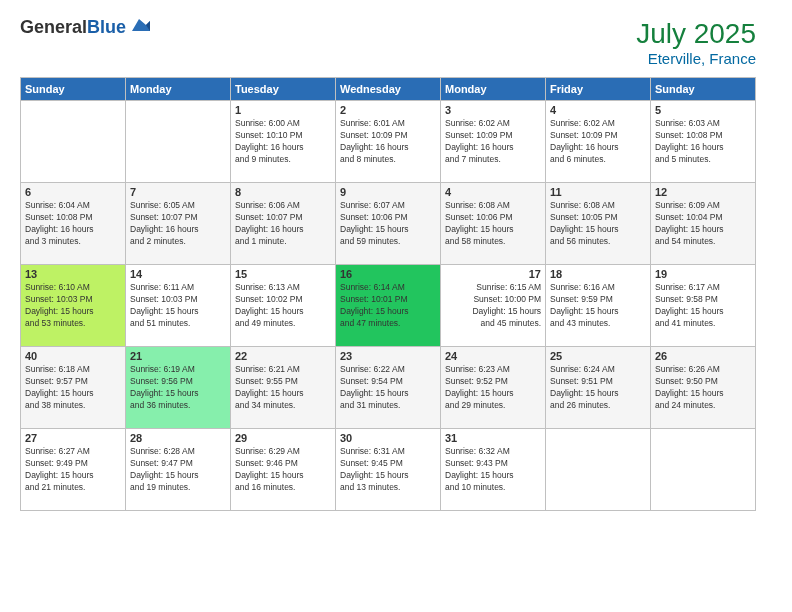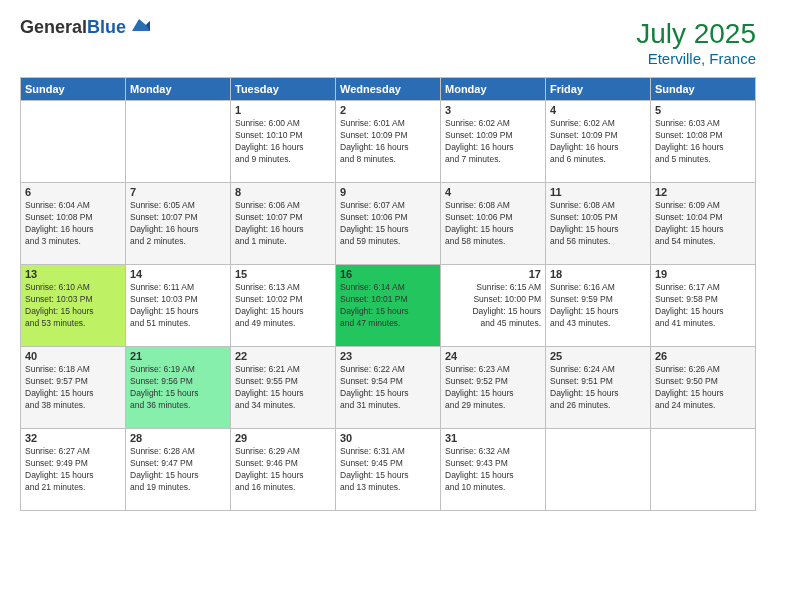--- a/index.html
+++ b/index.html
@@ -232,21 +232,21 @@
             <span class="day-number">25</span>
             <div class="day-info">Sunrise: 6:24 AM<br>Sunset: 9:51 PM<br>Daylight: 15 hours<br>and 26 minutes.</div>
           </td>
           <td style="background: rgb(245, 245, 245);">
             <span class="day-number">26</span>
             <div class="day-info">Sunrise: 6:26 AM<br>Sunset: 9:50 PM<br>Daylight: 15 hours<br>and 24 minutes.</div>
           </td>
         </tr>
         <tr>
           <td style="background: rgb(255, 255, 255);">
-            <span class="day-number">32</span>
+            <span class="day-number">27</span>
             <div class="day-info">Sunrise: 6:27 AM<br>Sunset: 9:49 PM<br>Daylight: 15 hours<br>and 21 minutes.</div>
           </td>
           <td style="background: rgb(255, 255, 255);">
             <span class="day-number">28</span>
             <div class="day-info">Sunrise: 6:28 AM<br>Sunset: 9:47 PM<br>Daylight: 15 hours<br>and 19 minutes.</div>
           </td>
           <td style="background: rgb(255, 255, 255);">
             <span class="day-number">29</span>
             <div class="day-info">Sunrise: 6:29 AM<br>Sunset: 9:46 PM<br>Daylight: 15 hours<br>and 16 minutes.</div>
           </td>

